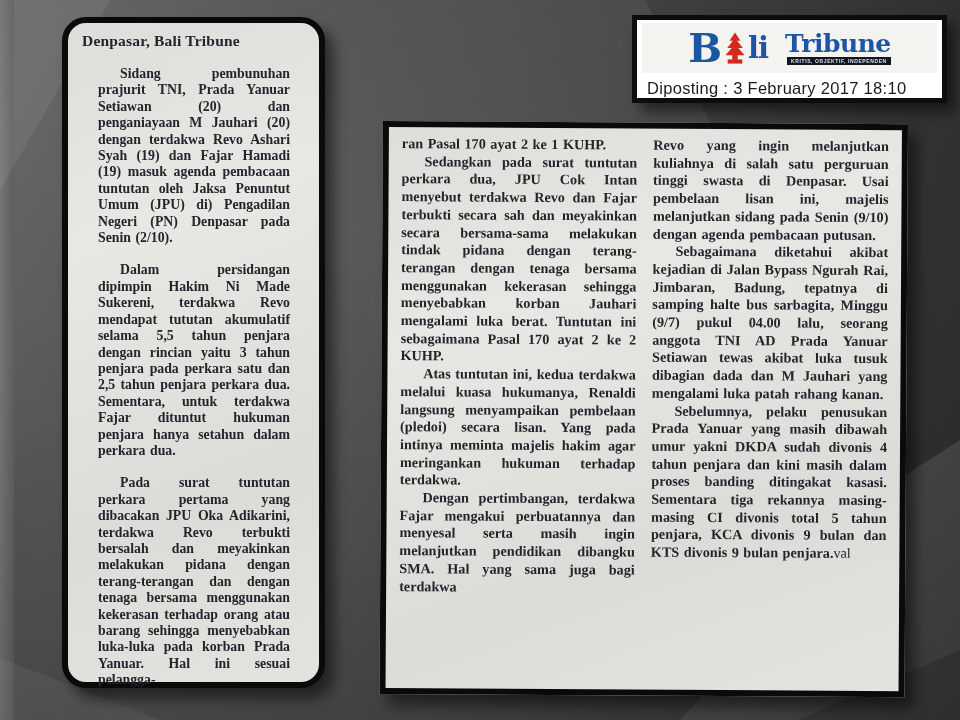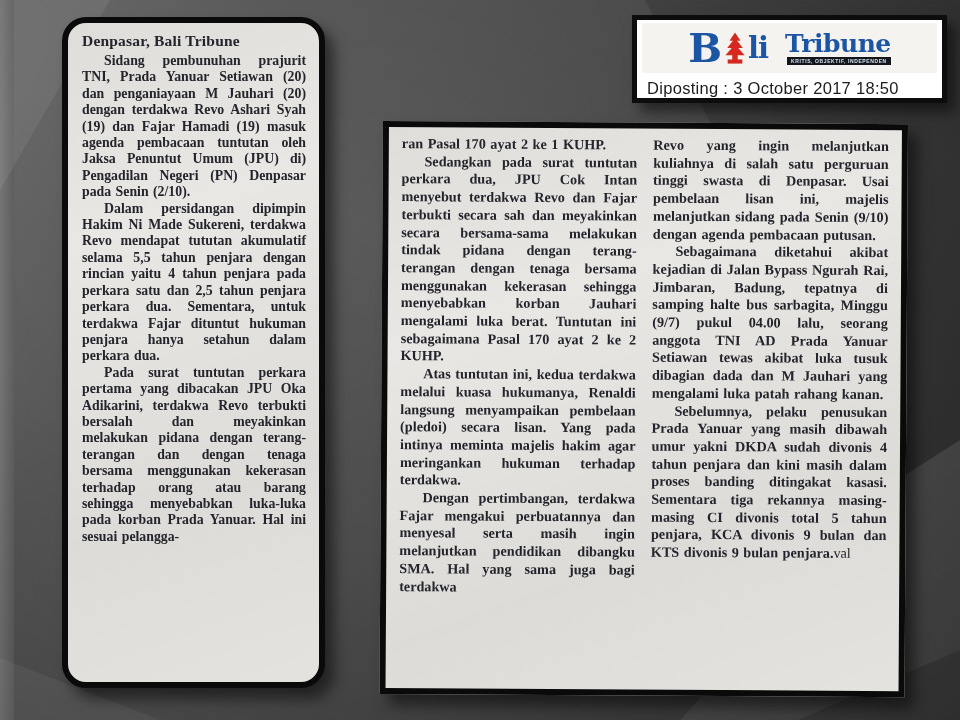--- a/index.html
+++ b/index.html
@@ -63,21 +63,21 @@
   .left-clip{
     left:62px;top:17px;width:263px;height:671px;
     padding:9px 13px 8px 14px;
     border-radius:24px;
   }
   .left-clip .headline{
     font-weight:bold;font-size:15.5px;letter-spacing:0.2px;margin:0 0 3px 0;
   }
   .news{ text-align:justify; font-weight:bold; }
   .left-clip .news p{
-    margin:0;font-size:13.8px;line-height:16.4px;text-indent:1.6em;
+    margin:16px;font-size:13.8px;line-height:16.4px;text-indent:1.6em;
     word-spacing:1px;
   }
   .main-clip{
     left:383px;top:121px;width:525px;height:573px;
     padding:8px 13px;
     transform:rotate(0.35deg);transform-origin:top left;
     display:flex;gap:16px;
   }
   .main-clip .col{flex:1 1 0;}
   .main-clip p{
@@ -122,21 +122,21 @@
   <div class="facet facet-topright"></div>
   <div class="facet facet-bottomright-light"></div>
   <div class="facet facet-bottomright-dark"></div>
   <div class="facet facet-bottomleft"></div>
   <div class="vignette"></div>
 
   <div class="clip left-clip">
     <div class="headline">Denpasar, Bali Tribune</div>
     <div class="news">
       <p>Sidang pembunuhan prajurit TNI, Prada Yanuar Setiawan (20) dan penganiayaan M Jauhari (20) dengan terdakwa Revo Ashari Syah (19) dan Fajar Hamadi (19) masuk agenda pembacaan tuntutan oleh Jaksa Penuntut Umum (JPU) di) Pengadilan Negeri (PN) Denpasar pada Senin (2/10).</p>
-      <p>Dalam persidangan dipimpin Hakim Ni Made Sukereni, terdakwa Revo mendapat tututan akumulatif selama 5,5 tahun penjara dengan rincian yaitu 4 tahun penjara pada perkara satu dan 2,5 tahun penjara perkara dua. Sementara, untuk terdakwa Fajar dituntut hukuman penjara hanya setahun dalam perkara dua.</p>
+      <p>Dalam persidangan dipimpin Hakim Ni Made Sukereni, terdakwa Revo mendapat tututan akumulatif selama 5,5 tahun penjara dengan rincian yaitu 3 tahun penjara pada perkara satu dan 2,5 tahun penjara perkara dua. Sementara, untuk terdakwa Fajar dituntut hukuman penjara hanya setahun dalam perkara dua.</p>
       <p>Pada surat tuntutan perkara pertama yang dibacakan JPU Oka Adikarini, terdakwa Revo terbukti bersalah dan meyakinkan melakukan pidana dengan terang-terangan dan dengan tenaga bersama menggunakan kekerasan terhadap orang atau barang sehingga menyebabkan luka-luka pada korban Prada Yanuar. Hal ini sesuai pelangga-</p>
     </div>
   </div>
 
   <div class="logo-card">
     <div class="logo-strip">
       <span class="logo-b">B</span>
       <svg class="logo-temple" viewBox="0 0 24 34" xmlns="http://www.w3.org/2000/svg">
         <g fill="#d5281f">
           <path d="M12 0 L18 9 H6 Z"></path>
@@ -145,21 +145,21 @@
           <rect x="9" y="24" width="6" height="6"></rect>
           <rect x="4" y="29.5" width="16" height="4.5"></rect>
         </g>
       </svg>
       <span class="logo-li">li</span>
       <span class="logo-right">
         <span class="logo-tribune">Tribune</span>
         <span class="logo-tagline">KRITIS, OBJEKTIF, INDEPENDEN</span>
       </span>
     </div>
-    <div class="posting">Diposting : 3 October 2017 18:50</div>
+    <div class="posting">Diposting : 3 February 2017 18:10</div>
   </div>
 
   <div class="clip main-clip">
     <div class="col news">
       <p class="cont">ran Pasal 170 ayat 2 ke 1 KUHP.</p>
       <p>Sedangkan pada surat tuntutan perkara dua, JPU Cok Intan menyebut terdakwa Revo dan Fajar terbukti secara sah dan meyakinkan secara bersama-sama melakukan tindak pidana dengan terang-terangan dengan tenaga bersama menggunakan kekerasan sehingga menyebabkan korban Jauhari mengalami luka berat. Tuntutan ini sebagaimana Pasal 170 ayat 2 ke 2 KUHP.</p>
       <p>Atas tuntutan ini, kedua terdakwa melalui kuasa hukumanya, Renaldi langsung menyampaikan pembelaan (pledoi) secara lisan. Yang pada intinya meminta majelis hakim agar meringankan hukuman terhadap terdakwa.</p>
       <p>Dengan pertimbangan, terdakwa Fajar mengakui perbuatannya dan menyesal serta masih ingin melanjutkan pendidikan dibangku SMA. Hal yang sama juga bagi terdakwa</p>
     </div>
     <div class="col news">

